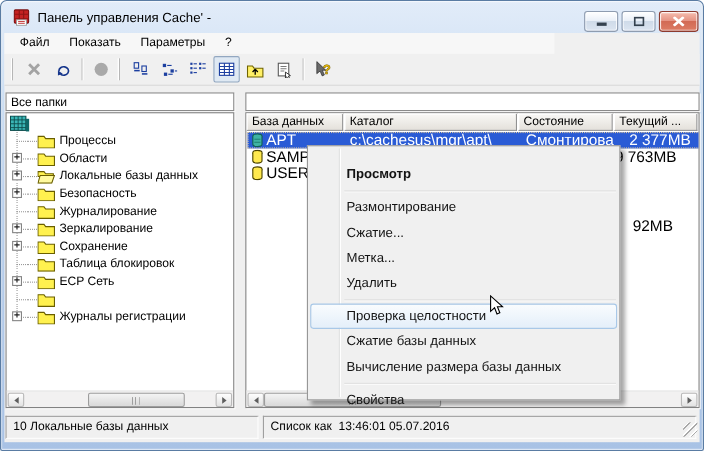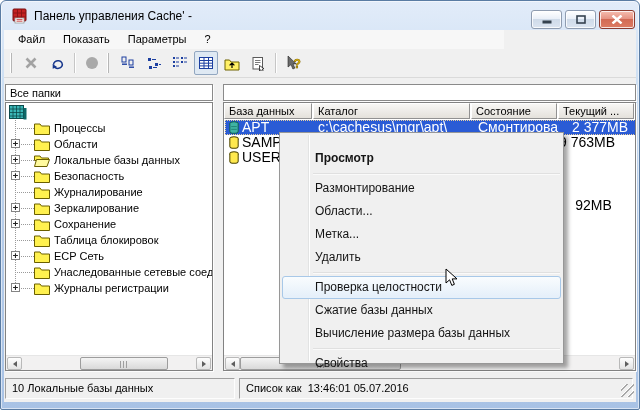--- a/index.html
+++ b/index.html
@@ -332,21 +332,20 @@
           </span>
           <span class="tree-label">ECP Сеть</span>
         </div>
         <div class="tree-row" style="top: 161px;">
           <span class="tree-hline"></span>
           <span class="tree-icon">
             <svg viewBox="0 0 16 13">
               <path d="M0.5 2 h5.5 l1.5 2 h8 v8.5 h-15 z" fill="#fff14f" stroke="#6a5f00"></path>
             </svg>
           </span>
-          <span class="tree-label">Унаследованные сетевые соед</span>
         </div>
         <div class="tree-row" style="top: 177px;">
           <span class="tree-hline"></span>
           <div class="expander">+</div>
           <span class="tree-icon">
             <svg viewBox="0 0 16 13">
               <path d="M0.5 2 h5.5 l1.5 2 h8 v8.5 h-15 z" fill="#fff14f" stroke="#6a5f00"></path>
             </svg>
           </span>
           <span class="tree-label">Журналы регистрации</span>
@@ -418,21 +417,21 @@
   </div>
 
   <div class="status-box" id="status-left">10 Локальные базы данных</div>
   <div class="status-box" id="status-right">Список как  13:46:01 05.07.2016</div>
   <div class="resize-grip"></div>
 
   <div id="context-menu">
       <div class="cm-item default">Просмотр</div>
       <div class="cm-sep"></div>
       <div class="cm-item">Размонтирование</div>
-      <div class="cm-item">Области...</div>
+      <div class="cm-item">Сжатие...</div>
       <div class="cm-item">Метка...</div>
       <div class="cm-item">Удалить</div>
       <div class="cm-sep"></div>
       <div class="cm-item hl">Проверка целостности</div>
       <div class="cm-item">Сжатие базы данных</div>
       <div class="cm-item">Вычисление размера базы данных</div>
       <div class="cm-sep"></div>
       <div class="cm-item">Свойства</div>
     </div>
 

